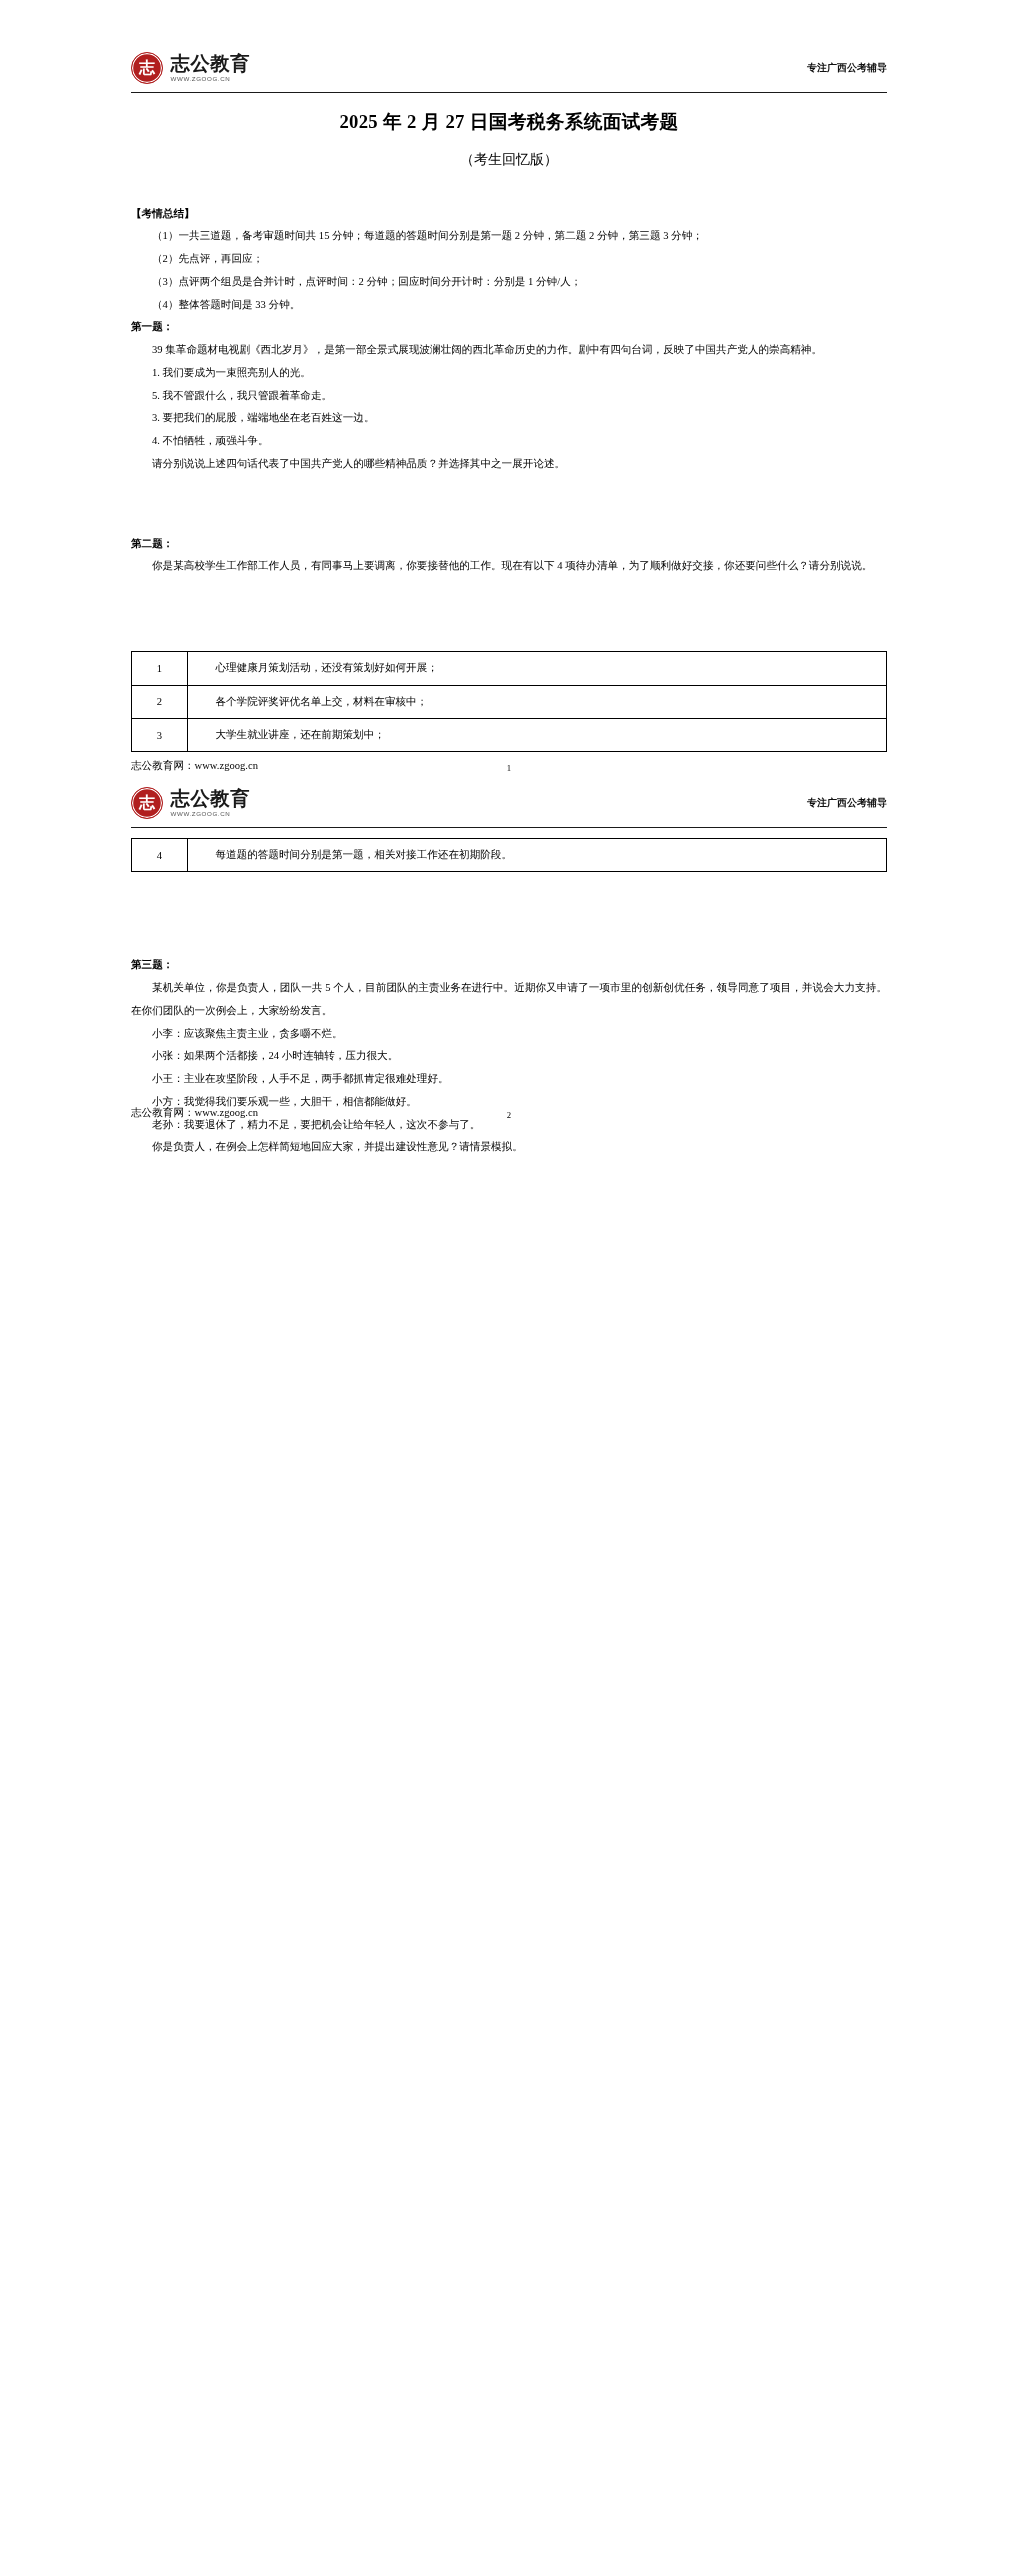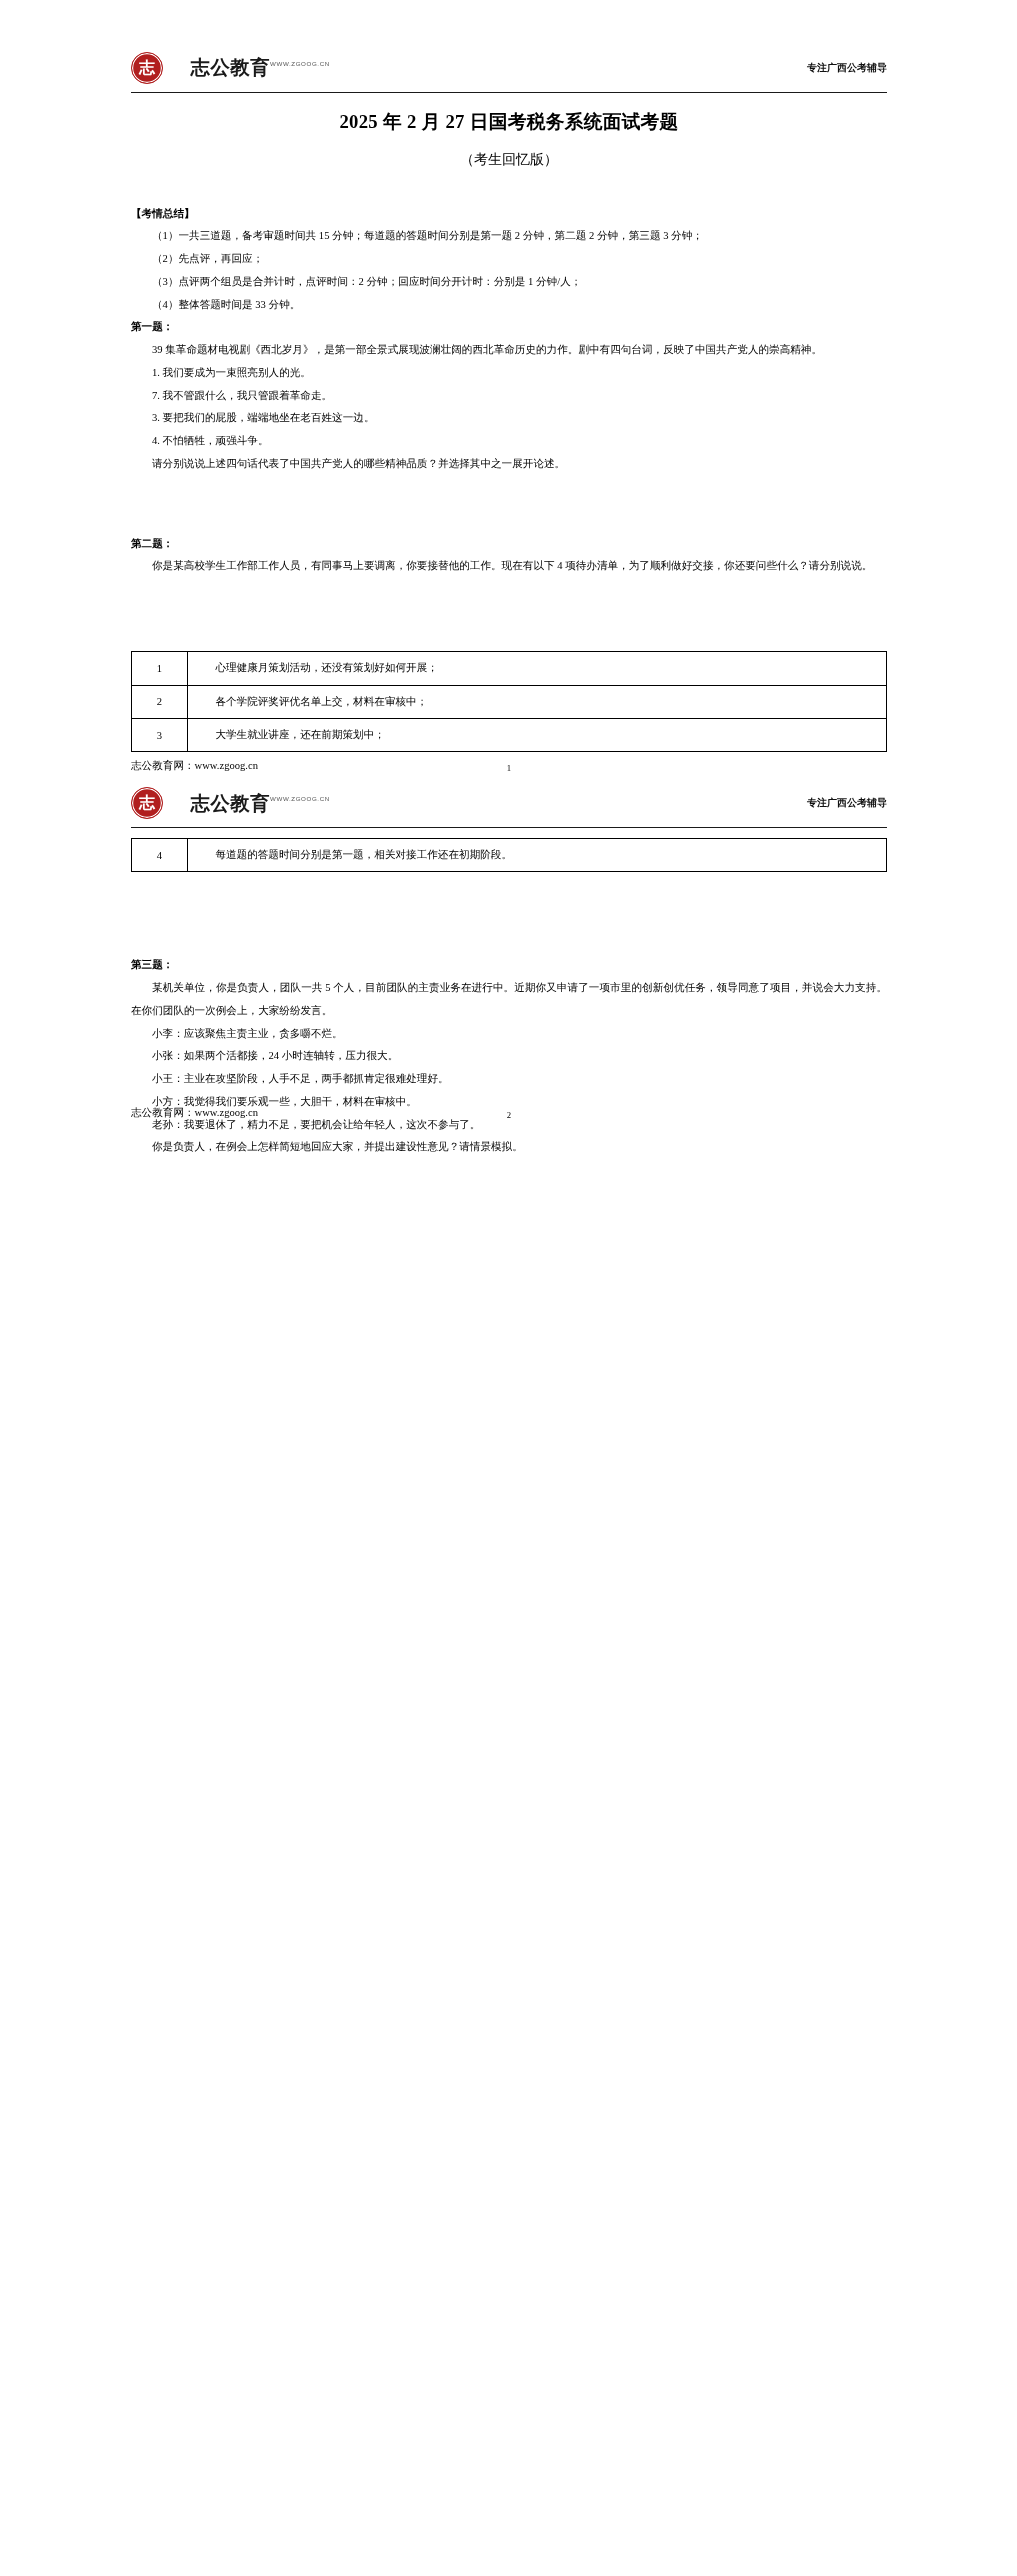--- a/index.html
+++ b/index.html
@@ -48,24 +48,23 @@
     justify-content: center;
     font-size: 16px;
     font-family: "Liberation Serif", serif;
     font-weight: bold;
     border: 1.2px solid #b11f1f;
     box-shadow: inset 0 0 0 1.2px #ffffff;
     box-sizing: border-box;
   }
   .brand-text {
     display: flex;
-    flex-direction: row;
+    flex-direction: column;
     justify-content: center;
     line-height: 1;
-    margin-left: 20px;
   }
   .brand-name {
     font-size: 19.3px;
     font-weight: bold;
     color: #1a1a1a;
     letter-spacing: 0.6px;
     font-family: "DejaVu Sans", sans-serif;
   }
   .brand-url {
     font-size: 6.2px;
@@ -191,21 +190,21 @@
       <div class="para indent">（1）一共三道题，备考审题时间共 15 分钟；每道题的答题时间分别是第一题 2 分钟，第二题 2 分钟，第三题 3 分钟；</div>
       <div class="para indent">（2）先点评，再回应；</div>
       <div class="para indent">（3）点评两个组员是合并计时，点评时间：2 分钟；回应时间分开计时：分别是 1 分钟/人；</div>
       <div class="para indent">（4）整体答题时间是 33 分钟。</div>
     </div>
 
     <div>
       <div class="para bold">第一题：</div>
       <div class="para indent">39 集革命题材电视剧《西北岁月》，是第一部全景式展现波澜壮阔的西北革命历史的力作。剧中有四句台词，反映了中国共产党人的崇高精神。</div>
       <div class="para indent">1. 我们要成为一束照亮别人的光。</div>
-      <div class="para indent">7. 我不管跟什么，我只管跟着革命走。</div>
+      <div class="para indent">5. 我不管跟什么，我只管跟着革命走。</div>
       <div class="para indent">3. 要把我们的屁股，端端地坐在老百姓这一边。</div>
       <div class="para indent">4. 不怕牺牲，顽强斗争。</div>
       <div class="para indent">请分别说说上述四句话代表了中国共产党人的哪些精神品质？并选择其中之一展开论述。</div>
     </div>
 
     <div class="spacer-lg"></div>
 
     <div>
       <div class="para bold">第二题：</div>
       <div class="para indent">你是某高校学生工作部工作人员，有同事马上要调离，你要接替他的工作。现在有以下 4 项待办清单，为了顺利做好交接，你还要问些什么？请分别说说。</div>
@@ -260,21 +259,21 @@
 
     <div class="spacer-lg"></div>
     <div class="spacer-md"></div>
 
     <div>
       <div class="para bold">第三题：</div>
       <div class="para indent">某机关单位，你是负责人，团队一共 5 个人，目前团队的主责业务在进行中。近期你又申请了一项市里的创新创优任务，领导同意了项目，并说会大力支持。在你们团队的一次例会上，大家纷纷发言。</div>
       <div class="para indent">小李：应该聚焦主责主业，贪多嚼不烂。</div>
       <div class="para indent">小张：如果两个活都接，24 小时连轴转，压力很大。</div>
       <div class="para indent">小王：主业在攻坚阶段，人手不足，两手都抓肯定很难处理好。</div>
-      <div class="para indent">小方：我觉得我们要乐观一些，大胆干，材料在审核中。</div>
+      <div class="para indent">小方：我觉得我们要乐观一些，大胆干，相信都能做好。</div>
       <div class="para indent">老孙：我要退休了，精力不足，要把机会让给年轻人，这次不参与了。</div>
       <div class="para indent">你是负责人，在例会上怎样简短地回应大家，并提出建设性意见？请情景模拟。</div>
     </div>
 
     <div class="doc-footer" style="position:absolute; left:131px; right:131px; bottom:39px;">
       <span class="footer-site">志公教育网：www.zgoog.cn</span>
       <span class="footer-page">2</span>
     </div>
 
   </div>

